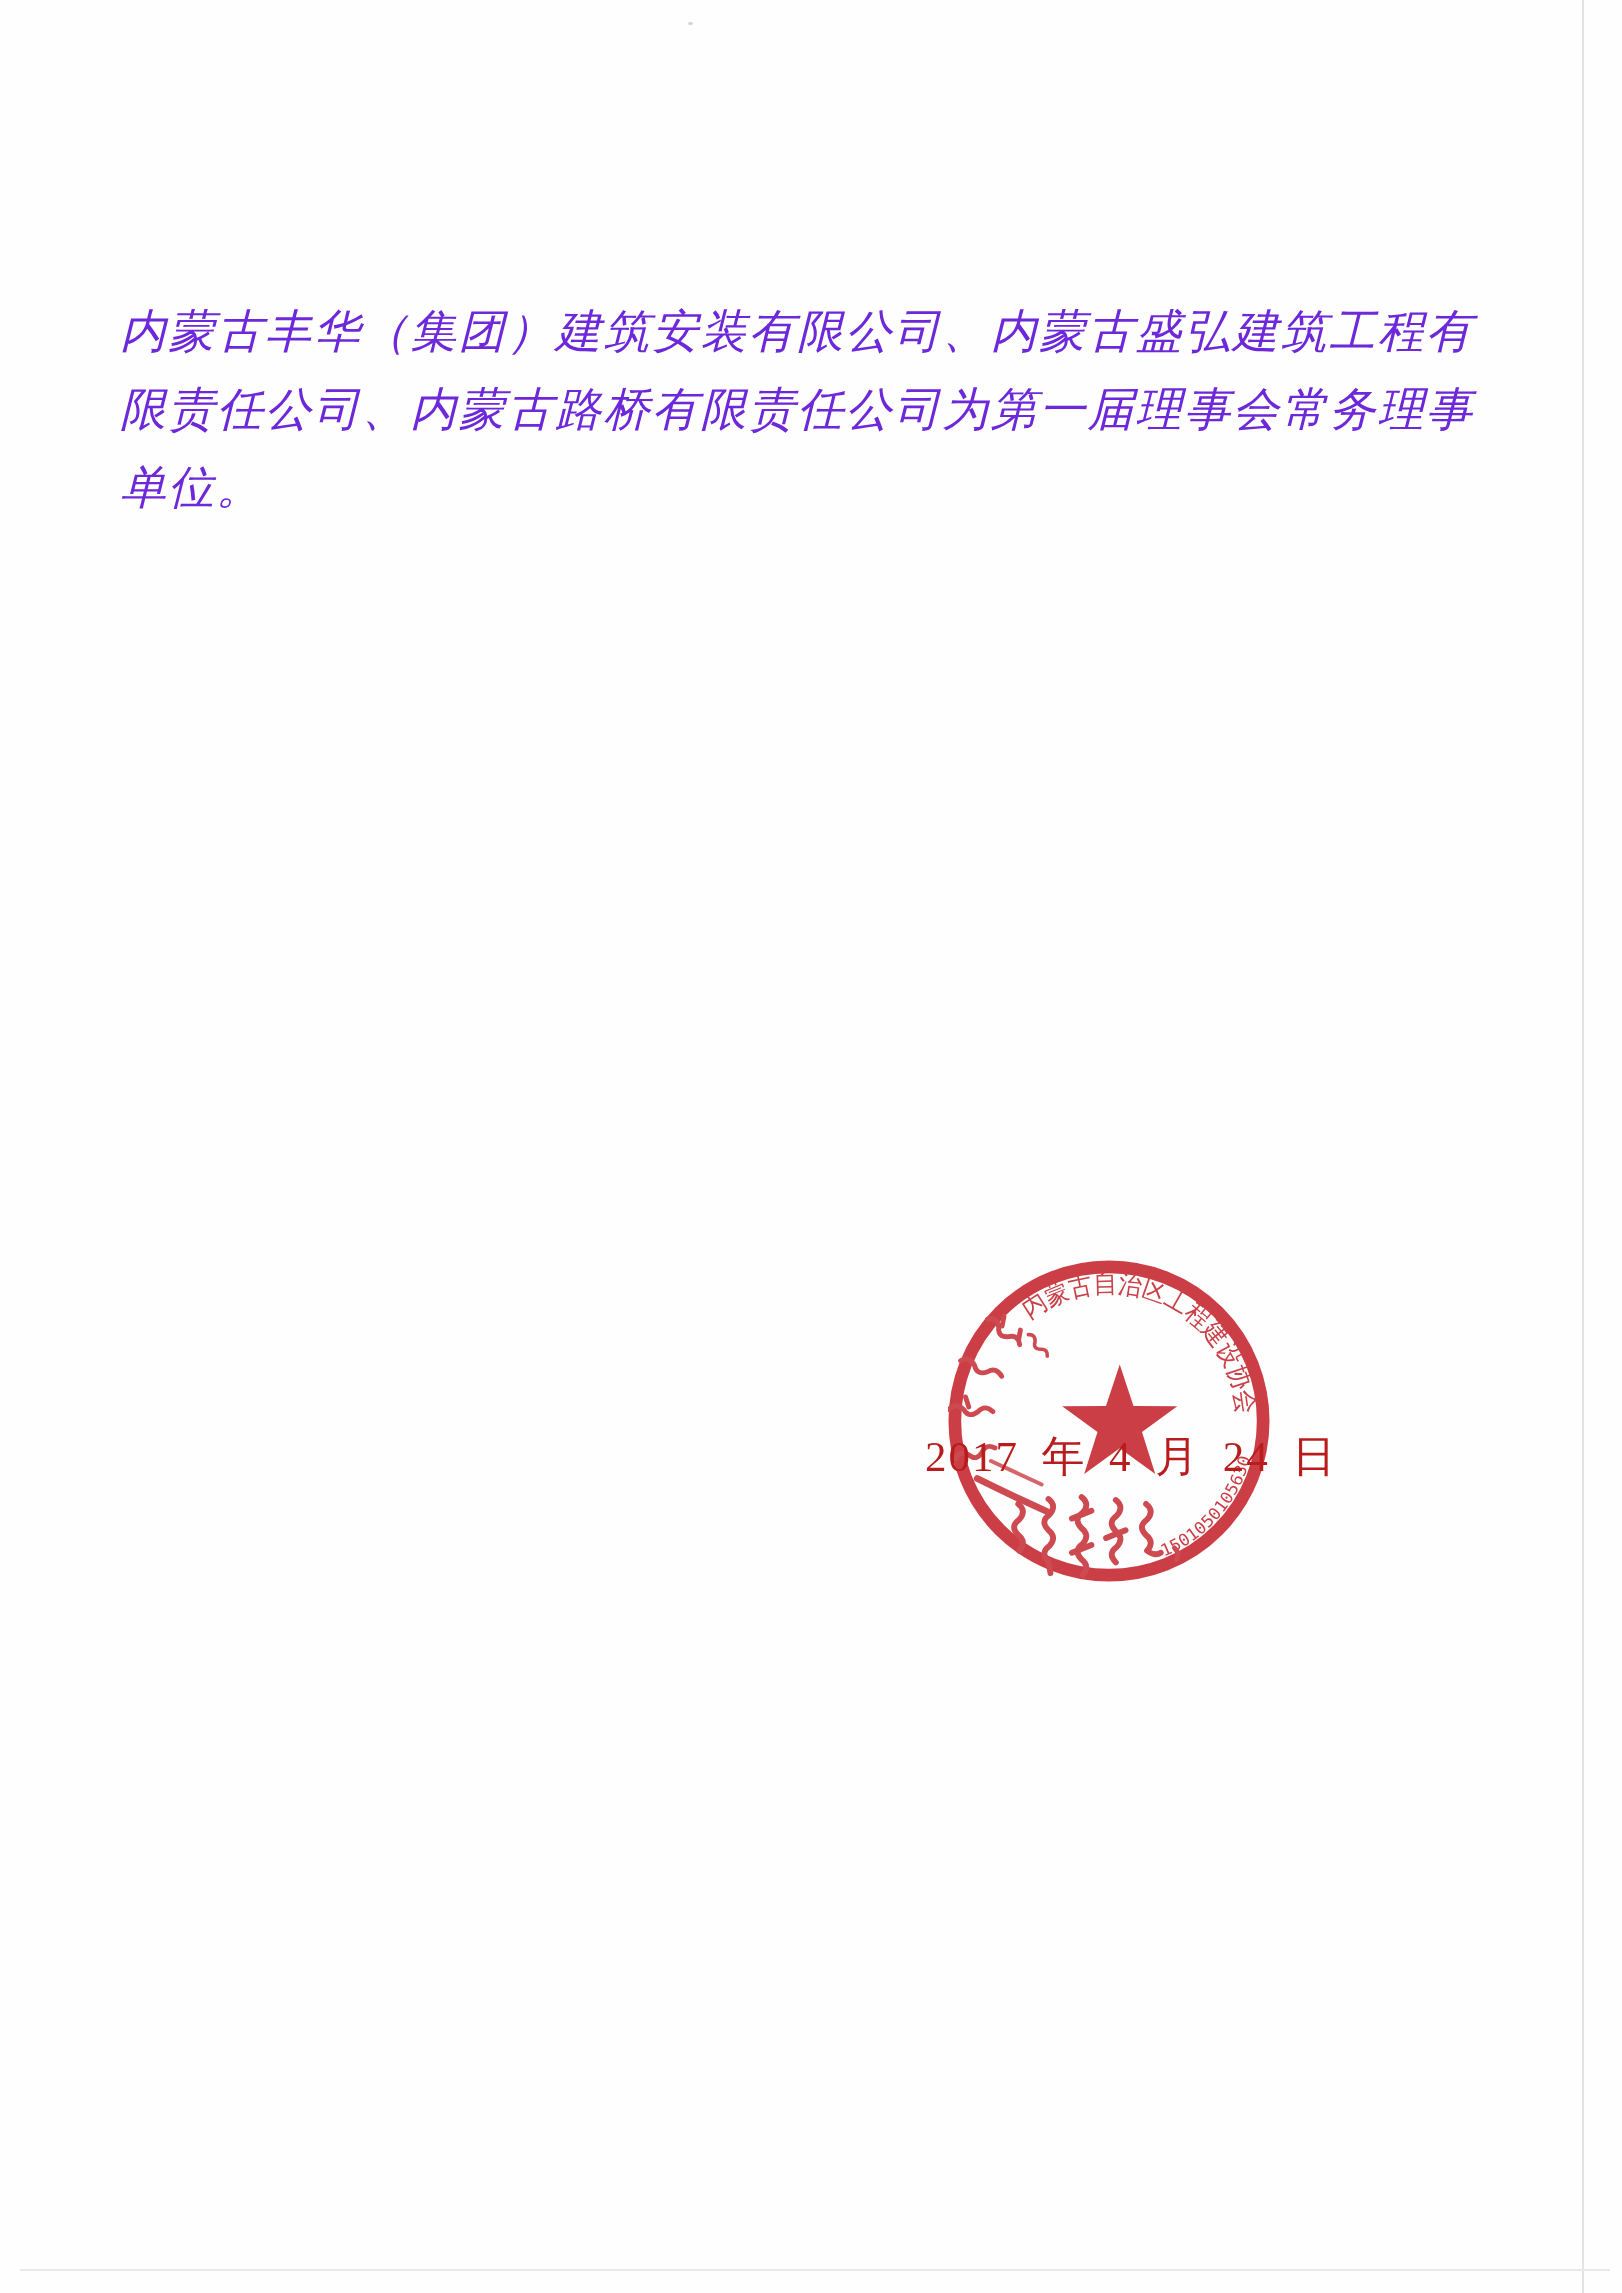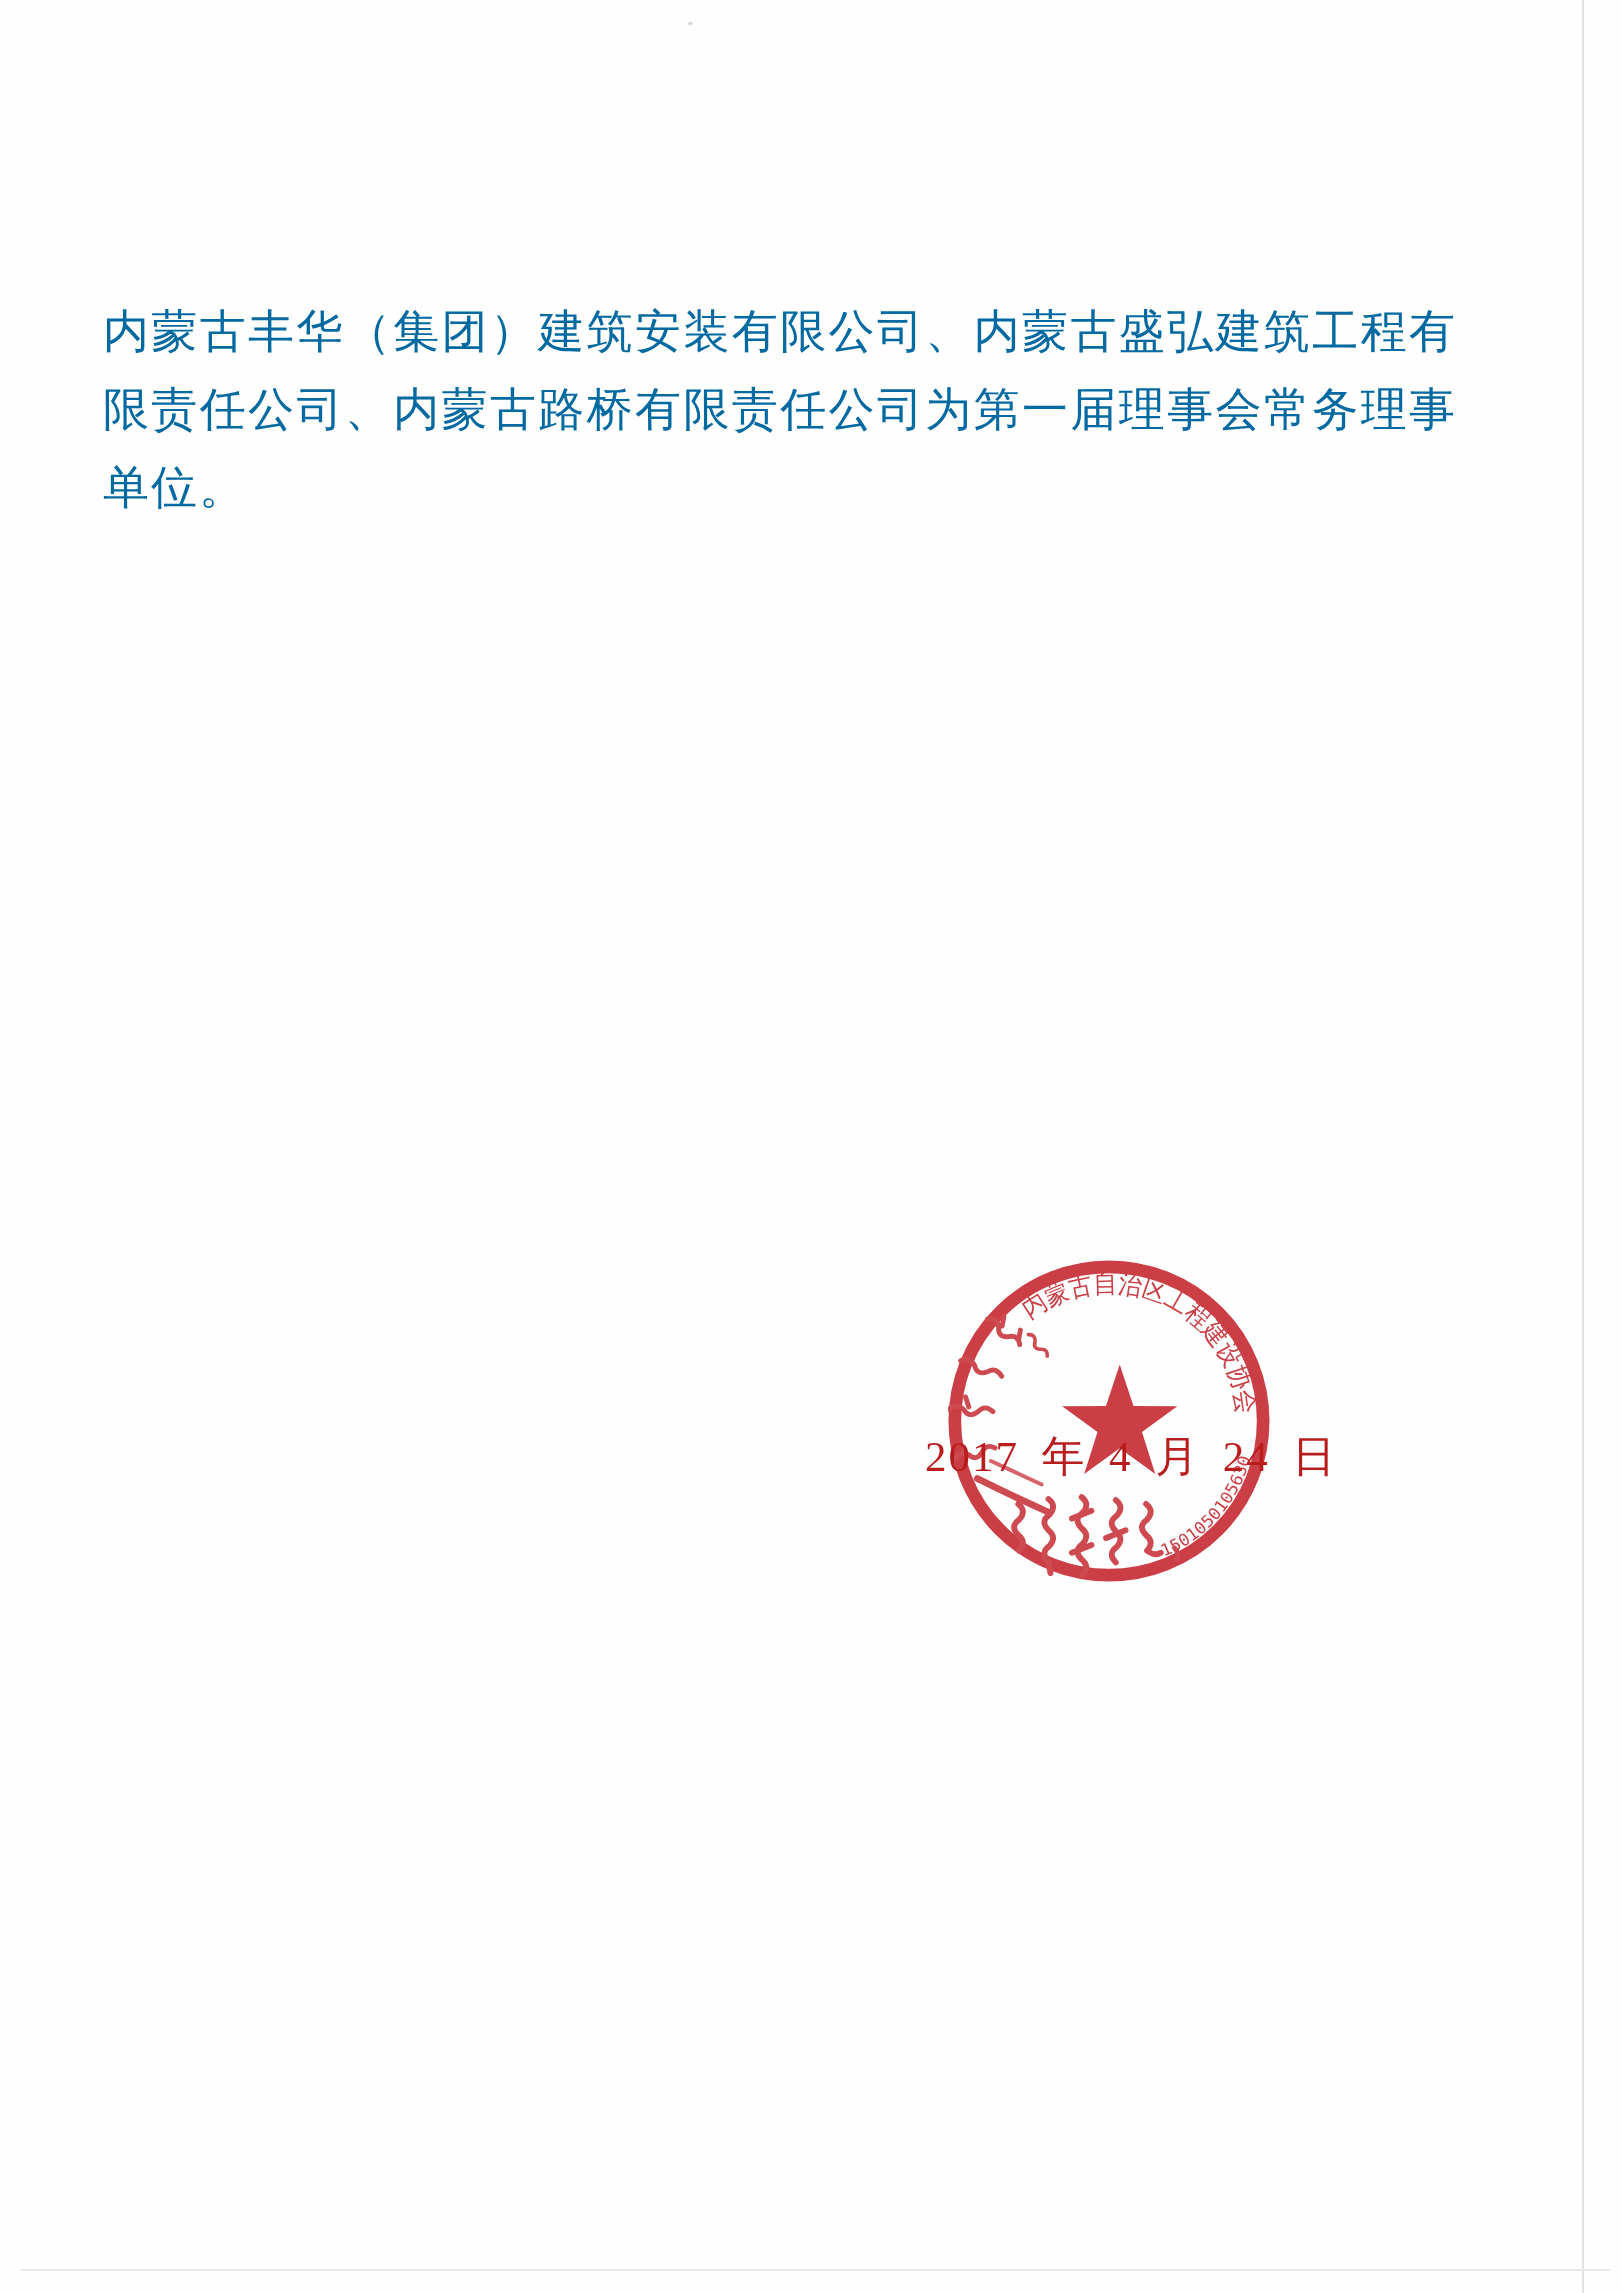--- a/index.html
+++ b/index.html
@@ -5,26 +5,27 @@
   html,body { margin:0; padding:0; background:#ffffff; }
   .page {
     position:relative;
     width:1623px; height:2294px;
     background:#fefefe;
     overflow:hidden;
     font-family:"Liberation Serif","DejaVu Serif",serif;
   }
   .text-block {
     position:absolute;
-    left:103px; top:293px; width:1354px;
-    color:#0369a1;
+    left:120px; top:293px; width:1354px;
+    color:#6d28d9;
     font-size:46px;
     line-height:78px;
     letter-spacing:2px;
     text-align:justify;
+    font-style:italic;
   }
   .text-block p { margin:0; padding:0; }
   .text-block p.num  { text-indent:64px; }
   .text-block p.wish { text-indent:47px; }
   .seal {
     position:absolute;
     left:948px; top:1260px;
     width:322px; height:322px;
     opacity:0.93;
     z-index:1;

